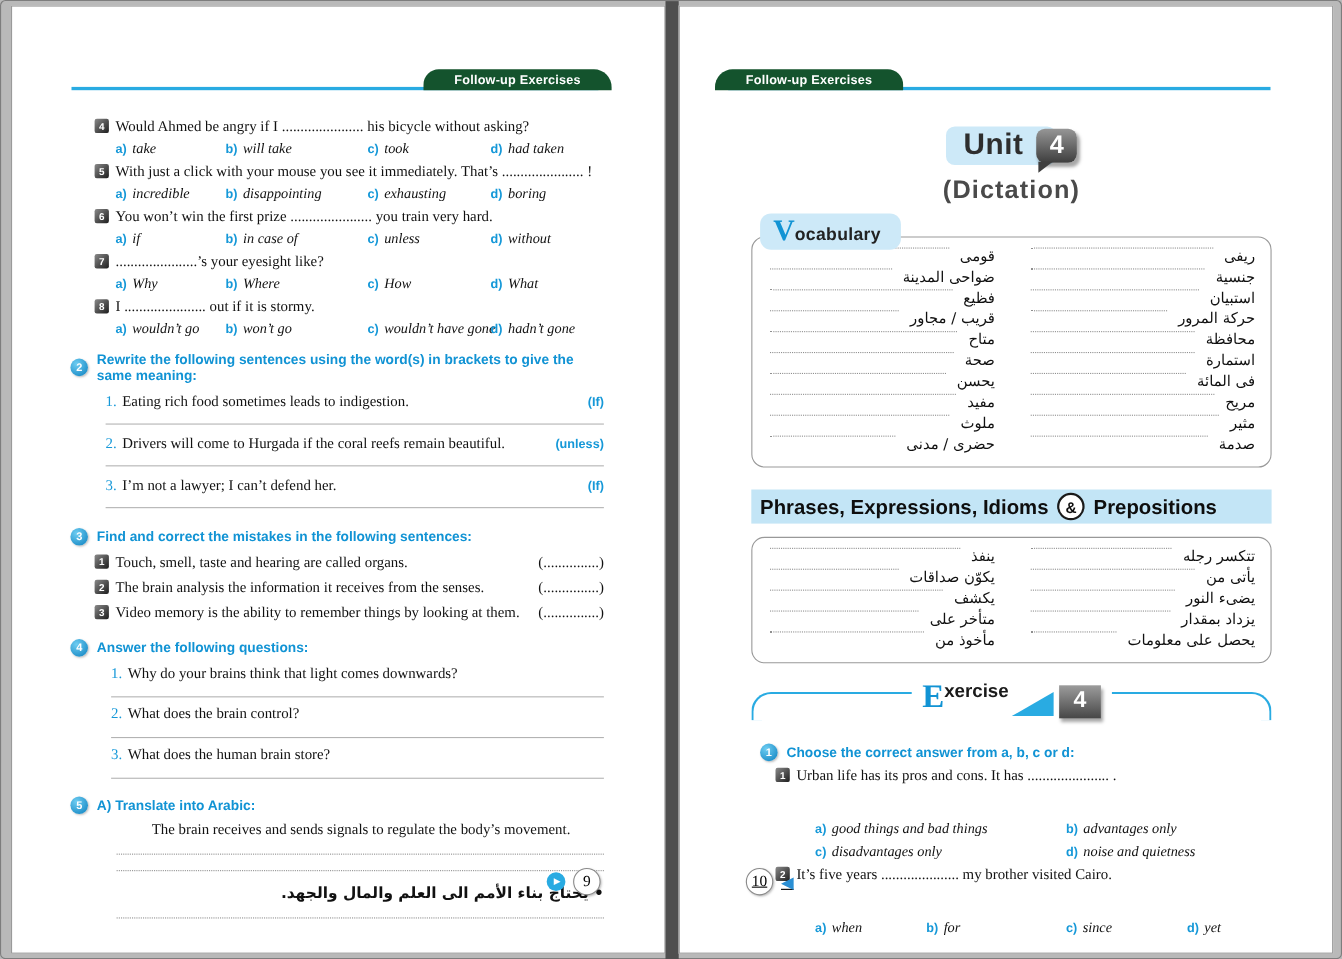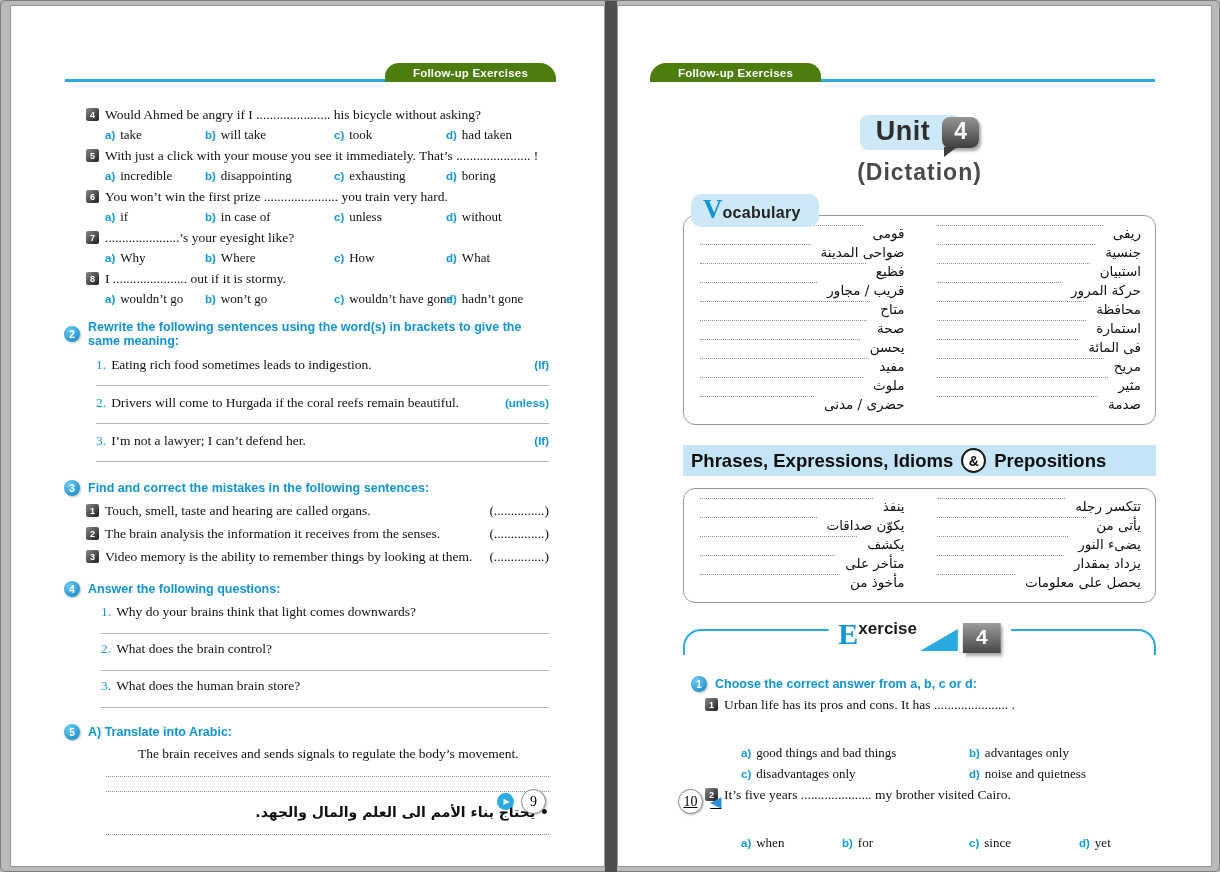--- a/index.html
+++ b/index.html
@@ -7,35 +7,35 @@
 body{background:#b9b9b9;font-family:"Liberation Serif",serif;overflow:hidden;}
 .spread{position:relative;width:1220px;height:872px;border:1px solid #7d7d7d;border-radius:5px;background:#b9b9b9;}
 .divider{position:absolute;left:604px;top:0;width:12px;height:872px;background:#4f4f4f;}
 .page{position:absolute;top:4px;width:595px;height:862px;background:#fff;border:1px solid #9a9a9a;}
 .page-l{left:9px;}
 .page-r{left:616px;}
 
 .hdr{position:relative;height:20px;border-bottom:3px solid #29abe2;}
 .hdr-l{margin:56px 60px 0 54px;}
 .hdr-r{margin:56px 56px 0 44px;}
-.tab{position:absolute;bottom:-3px;background:#4d7c0f;color:#fff;font:bold 11.5px "Liberation Sans",sans-serif;padding:4px 28px 3px;letter-spacing:.2px;}
+.tab{position:absolute;bottom:-3px;background:#14532d;color:#fff;font:bold 11.5px "Liberation Sans",sans-serif;padding:4px 28px 3px;letter-spacing:.2px;}
 .tab-r{right:-12px;border-radius:14px 16px 0 0;}
 .tab-l{left:-12px;border-radius:16px 14px 0 0;}
 
 .content{padding:20px 55px 0 75px;font-size:13.5px;color:#111;}
 .rcontent{padding:20px 55px 0 65px;font-size:13.5px;color:#111;}
 .qline{display:flex;gap:6px;line-height:16px;margin-top:5px;}
 .qnum{flex:0 0 13px;height:13px;margin-top:1px;background:linear-gradient(135deg,#8a8a8a,#1c1c1c);color:#fff;font:bold 9px "Liberation Sans",sans-serif;display:flex;align-items:center;justify-content:center;border-radius:2px;}
 .opts{display:grid;margin:4px 0 5px 19px;line-height:16px;}
 .opts4l{grid-template-columns:100px 129px 112px auto;}
 .opts4r{grid-template-columns:101px 127px 110px auto;}
 .opts2{grid-template-columns:228px auto;row-gap:5px;}
 .opt{white-space:nowrap;}
 .ol{color:#1598d8;font:bold 11.5px "Liberation Sans",sans-serif;margin-right:5px;}
-.ot{font-size:13px;}
+.ot{font-size:13px;font-style:italic;}
 .sec{display:flex;align-items:center;gap:8px;margin-top:13px;}
 .sec-out{margin-left:-22px;}
 .sec-r{margin-left:8px;}
 .snum{flex:0 0 16px;height:16px;border-radius:50%;background:radial-gradient(circle at 35% 30%,#6ecdf2,#0b7fbe);color:#fff;font:bold 10px "Liberation Sans",sans-serif;display:flex;align-items:center;justify-content:center;box-shadow:1px 1px 2px rgba(0,0,0,.25);}
 .stitle{color:#1193d4;font:bold 12.5px "Liberation Sans",sans-serif;}
 .ritem{display:flex;justify-content:space-between;align-items:baseline;margin:9px 0 0 10px;line-height:16px;}
 .rn{color:#1598d8;margin-right:5px;}
 .hint{color:#1598d8;font:bold 11.5px "Liberation Sans",sans-serif;}
 .ansline{height:13px;border-bottom:1px solid #b3b3b3;margin:0 0 3px 10px;}
 .mitem{display:flex;gap:6px;margin-top:7px;line-height:16px;}

